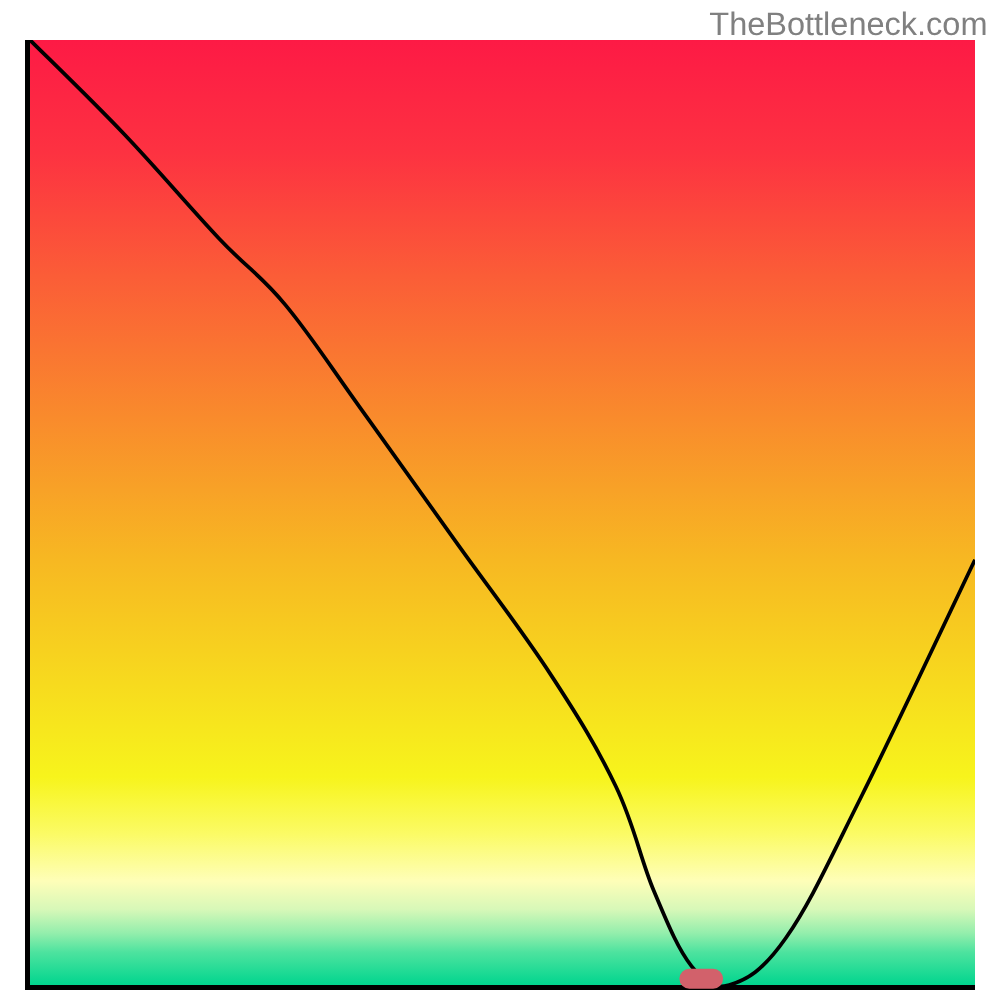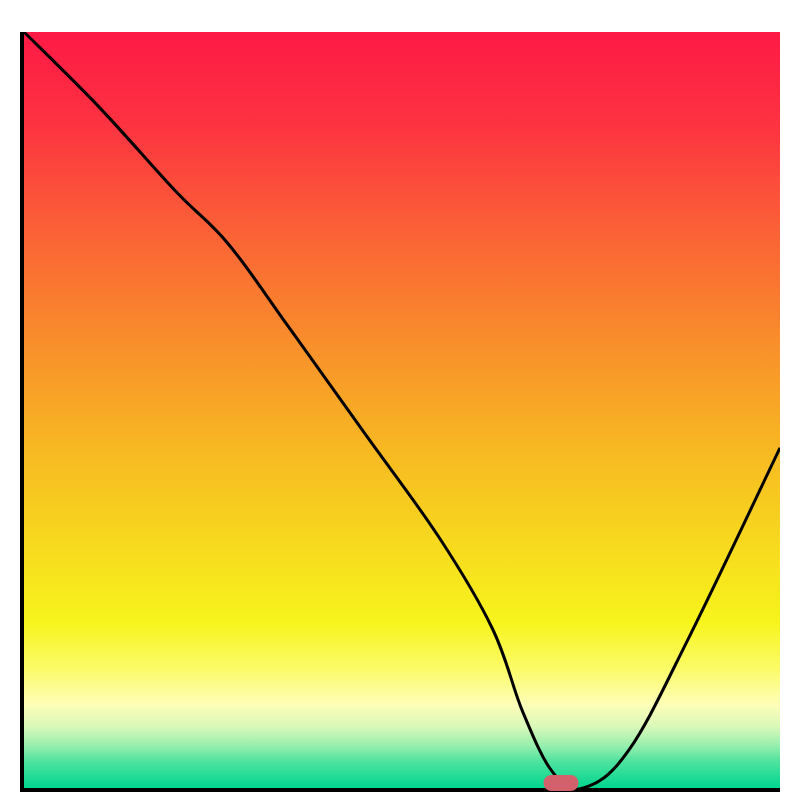--- a/index.html
+++ b/index.html
@@ -57,20 +57,21 @@
     height: 16px;
     border-radius: 8px;
     transform: translate(-50%, -50%);
   }
 </style>
 </head>
 <body>
 
 <div class="frame">
 
+  <div class="watermark">TheBottleneck.com</div>
 
   <div class="plot-area">
 
     <svg class="gradient" viewBox="0 0 100 100" preserveAspectRatio="none">
       <defs>
         <linearGradient id="bg" x1="0" y1="0" x2="0" y2="1">
             <stop offset="0%" stop-color="#fd1a45"></stop>
             <stop offset="12%" stop-color="#fd3241"></stop>
             <stop offset="25%" stop-color="#fb5d37"></stop>
             <stop offset="40%" stop-color="#f98b2c"></stop>

